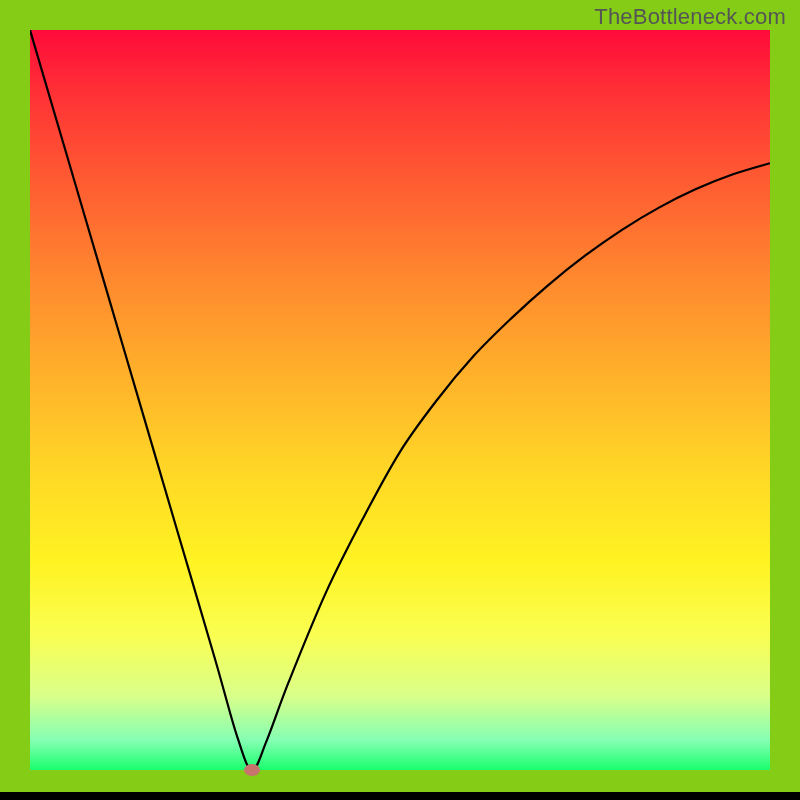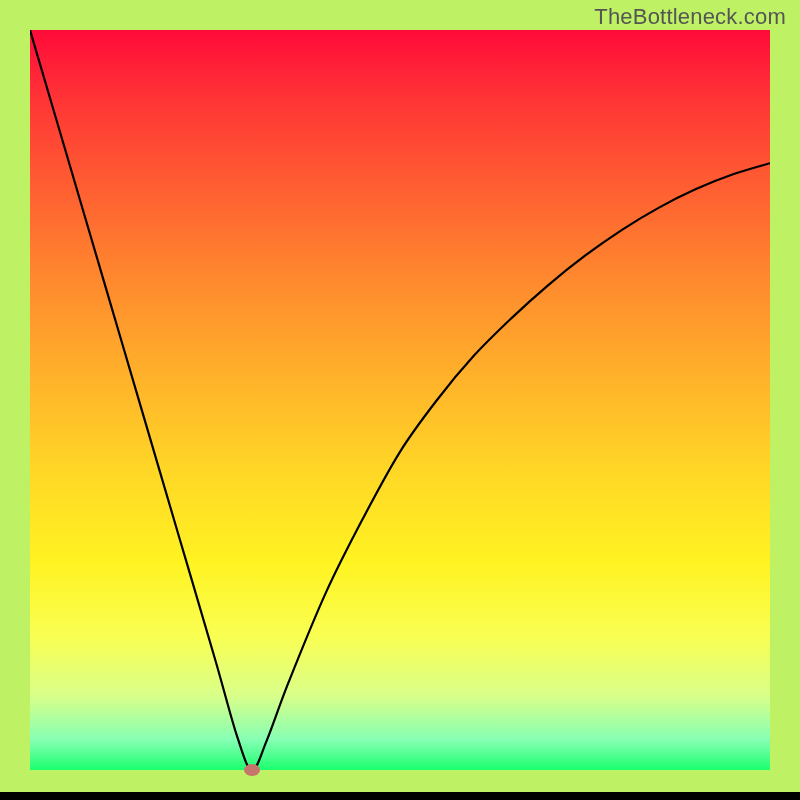--- a/index.html
+++ b/index.html
@@ -8,21 +8,21 @@
     width: 800px;
     height: 800px;
     background: #000;
     overflow: hidden;
     font-family: Arial, Helvetica, sans-serif;
   }
   .frame {
     position: relative;
     width: 800px;
     height: 792px;
-    background: #bef264;
+    background: #84cc16;
   }
   .watermark {
     position: absolute;
     top: 4px;
     right: 14px;
     color: #555;
     font-size: 22px;
     font-weight: 500;
     letter-spacing: 0.2px;
     z-index: 5;

